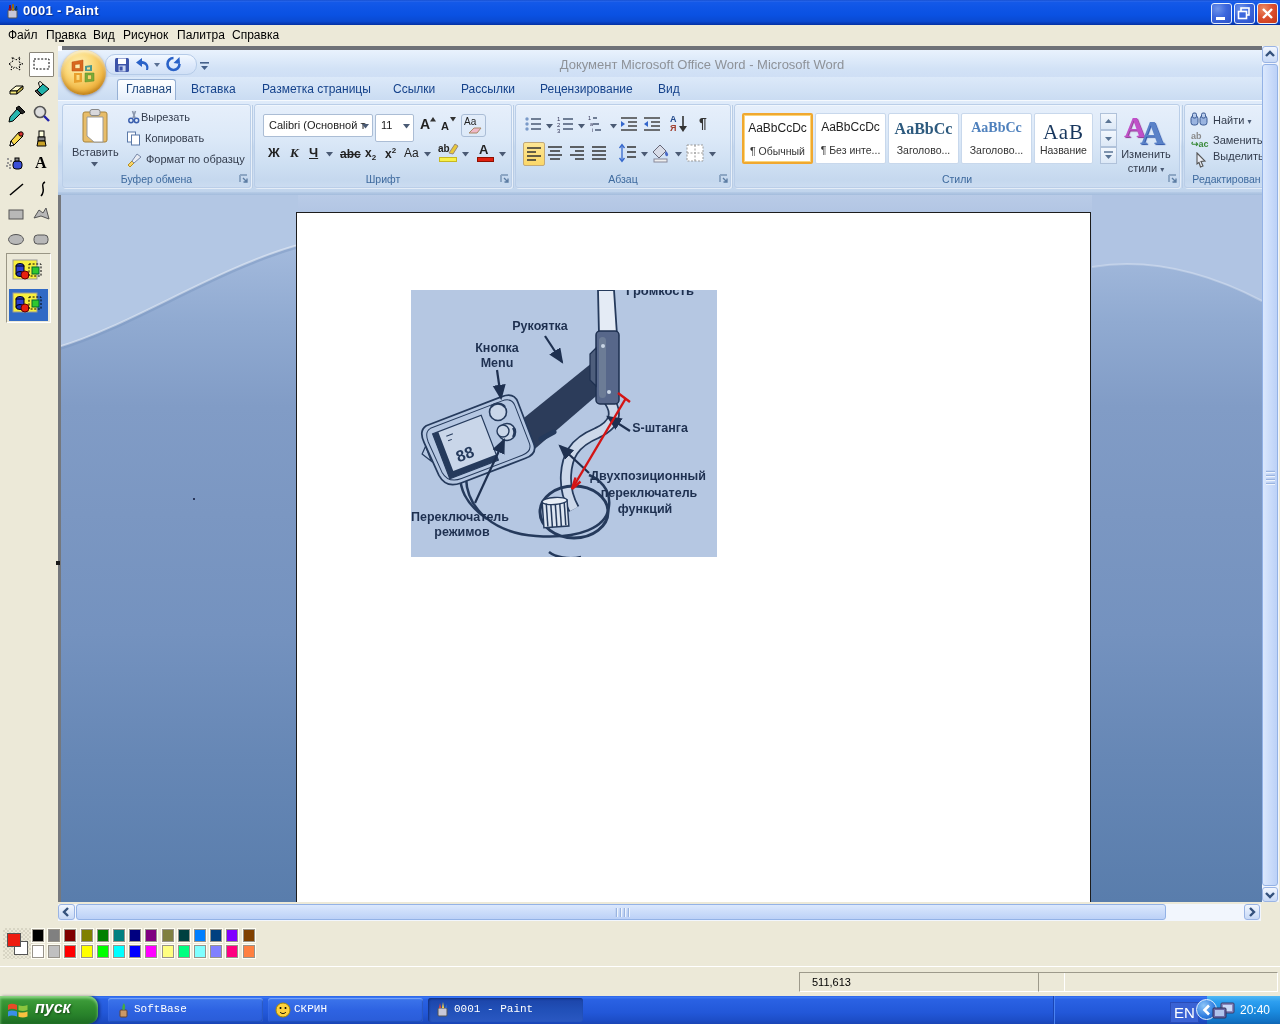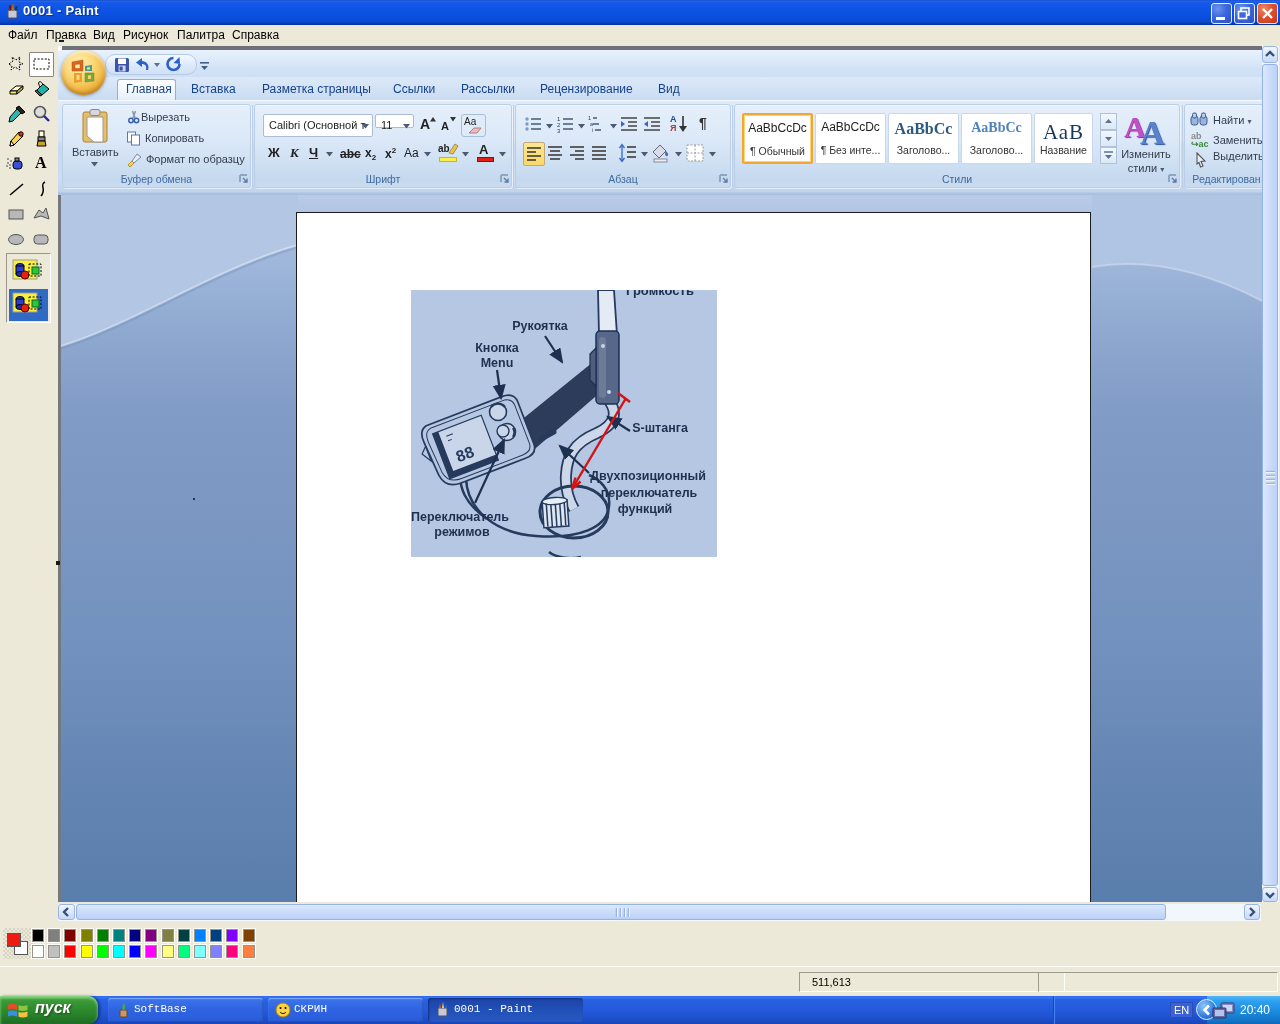--- a/index.html
+++ b/index.html
@@ -231,20 +231,21 @@
   <svg class="abs" style="left:107px;top:10px" width="17" height="17" viewBox="0 0 17 17">
     <path d="M8.5 2 A6 6 0 1 0 14.5 8" fill="none" stroke="#2a62c8" stroke-width="2.6"></path>
     <path d="M14.5 1 L15 8 L8.5 7 Z" fill="#2a62c8"></path>
   </svg>
   <div class="abs" style="left:139px;top:11px;width:15px;height:16px;text-align:center">
     <svg width="9" height="9" style="margin-top:3px">
         <rect x="0" y="0" width="9" height="1.6" fill="#44608a"></rect>
         <path d="M1 4 L8 4 L4.5 8 Z" fill="#44608a"></path>
       </svg>
   </div>
+  <div class="abs" style="left:344px;top:11px;width:600px;text-align:center;font-size:13px;color:#8e9298">Документ Microsoft Office Word - Microsoft Word</div>
 
   <div class="abs" style="left:0;top:31px;width:1204px;height:23px;background:linear-gradient(180deg,#dcE9f9 0%,#cadcf2 100%)"></div>
 
   <div class="abs" style="left:3px;top:4px;width:45px;height:45px;border-radius:50%;background:radial-gradient(circle at 40% 32%,#fdf0b8 0%,#fbd879 35%,#f2bb4a 60%,#dd9a26 82%,#c07c12 100%);box-shadow:0 1px 3px rgba(60,60,90,.5), inset 0 -2px 4px rgba(150,90,0,.55), inset 0 2px 3px rgba(255,255,240,.9)"></div>
   <svg class="abs" style="left:12px;top:12px" width="28" height="28" viewBox="0 0 28 28">
     <path d="M2 4 L13 2 L13 13 L2 13 Z M5 6.5 L10 6 L10 10.5 L5 10.5 Z" fill="#d8681e" fill-rule="evenodd" stroke="#b84d10" stroke-width=".5"></path>
     <path d="M15 8 L22 7 L22 13 L15 13 Z M17 9.5 L20 9.2 L20 11.5 L17 11.5 Z" fill="#4a9890" fill-rule="evenodd"></path>
     <path d="M4 15 L12 15 L12 24 L4 25 Z M6.5 17 L9.5 17 L9.5 22 L6.5 22 Z" fill="#e8a02c" fill-rule="evenodd"></path>
     <path d="M15 15 L24 15 L24 23 L15 24 Z M17.5 17 L21.5 17 L21.5 21.5 L17.5 21.5 Z" fill="#7aaa38" fill-rule="evenodd" stroke="#5a8a20" stroke-width=".5"></path>
   </svg>
@@ -411,21 +412,21 @@
     <path d="M6 9 L11 2 L15 5 L8 11 Z" fill="#e8ecf4" stroke="#7888a8"></path>
   </svg>
   <div class="abs rbt" style="left:88px;top:107px">Формат по образцу</div>
 
   <div class="combo abs" style="left:205px;top:68px;width:110px;height:23px">
       <span style="position:absolute;left:5px;top:4px;white-space:nowrap;overflow:hidden;width:97px">Calibri (Основной те</span>
       <svg class="abs" style="right:2px;top:9px" width="8" height="5">
         <path d="M0 0 L7 0 L3.5 4.5 Z" fill="#4a5a74"></path>
       </svg>
     </div>
-  <div class="combo abs" style="left:317px;top:68px;width:39px;height:14px">
+  <div class="combo abs" style="left:317px;top:68px;width:39px;height:28px">
       <span style="position:absolute;left:5px;top:4px">11</span>
       <svg class="abs" style="right:2px;top:9px" width="8" height="5">
         <path d="M0 0 L7 0 L3.5 4.5 Z" fill="#4a5a74"></path>
       </svg>
     </div>
   <div class="rbtn abs" style="left:359px;top:68px;width:21px;height:23px">
       <span style="position:absolute;left:3px;top:2px;font-size:14px;font-weight:bold;color:#222">A</span>
       <svg class="abs" style="left:13px;top:3px" width="7" height="5">
         <path d="M0 4.5 L6 4.5 L3 0 Z" fill="#333"></path>
       </svg>
@@ -759,21 +760,21 @@
   <div class="task active" style="left:428px;width:155px">
     <svg class="abs" style="left:7px;top:4px" width="16" height="16" viewBox="0 0 16 16">
         <rect x="3" y="6" width="9" height="8" rx="1" fill="#c8c8d8" stroke="#555"></rect>
         <path d="M4 6 L5 1 L6 6 Z" fill="#e43"></path>
         <path d="M7 6 L8 0 L9 6 Z" fill="#fd4"></path>
         <path d="M10 6 L11.5 2 L12 6 Z" fill="#36c"></path>
       </svg>
     <span class="tklabel">0001 - Paint</span>
   </div>
   <div id="tray">
-    <span style="position:absolute;left:115px;top:6px;font-size:11px;background:#3a62d4;padding:1px 3px;border:1px solid #2a4cb8">EN</span>
+    <span style="position:absolute;left:115px;top:6px;font-size:15px;background:#3a62d4;padding:1px 3px;border:1px solid #2a4cb8">EN</span>
     <div style="position:absolute;left:152px;top:0;width:74px;height:28px;background:linear-gradient(180deg,#51b8f4 0%,#2d9ff0 20%,#1b8ce0 55%,#1272c4 90%,#0f66b4 100%)"></div>
     <div style="position:absolute;left:141px;top:3px;width:21px;height:21px;border-radius:50%;background:radial-gradient(circle at 35% 30%,#8ec6f8,#2e7ce0 60%,#1454b8);border:1px solid #e8f4fe"></div>
     <svg style="position:absolute;left:147px;top:8px" width="10" height="12">
         <path d="M7 1.5 L2.5 6 L7 10.5" fill="none" stroke="#fff" stroke-width="2.6"></path>
       </svg>
     <svg style="position:absolute;left:157px;top:6px" width="24" height="18" viewBox="0 0 24 18">
       <rect x="9" y="1" width="13" height="10" rx="1" fill="#8888c0" stroke="#3a3a68"></rect>
         <rect x="11" y="3" width="9" height="6" fill="#c8d8f8"></rect>
       <rect x="1" y="6" width="13" height="10" rx="1" fill="#6a6aa8" stroke="#30305a"></rect>
         <rect x="3" y="8" width="9" height="6" fill="#b0c4ec"></rect>

